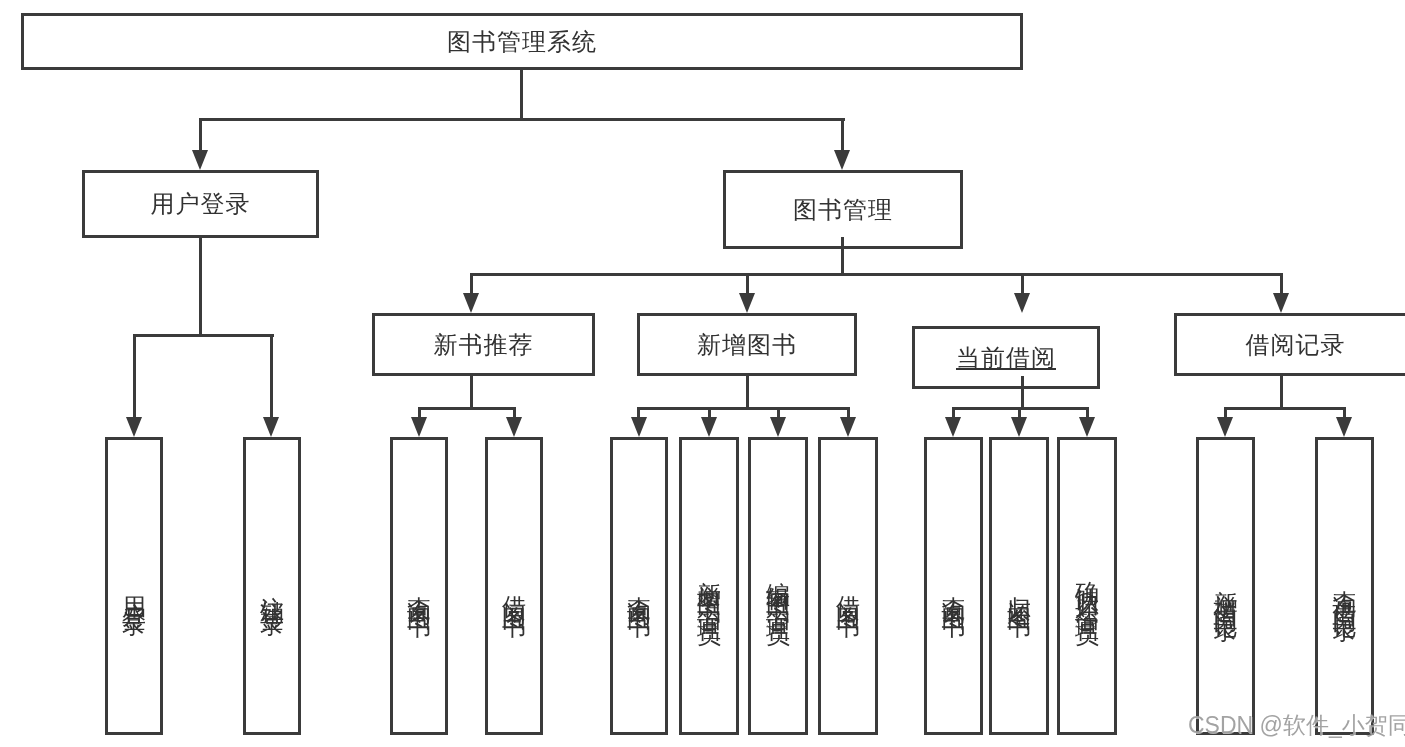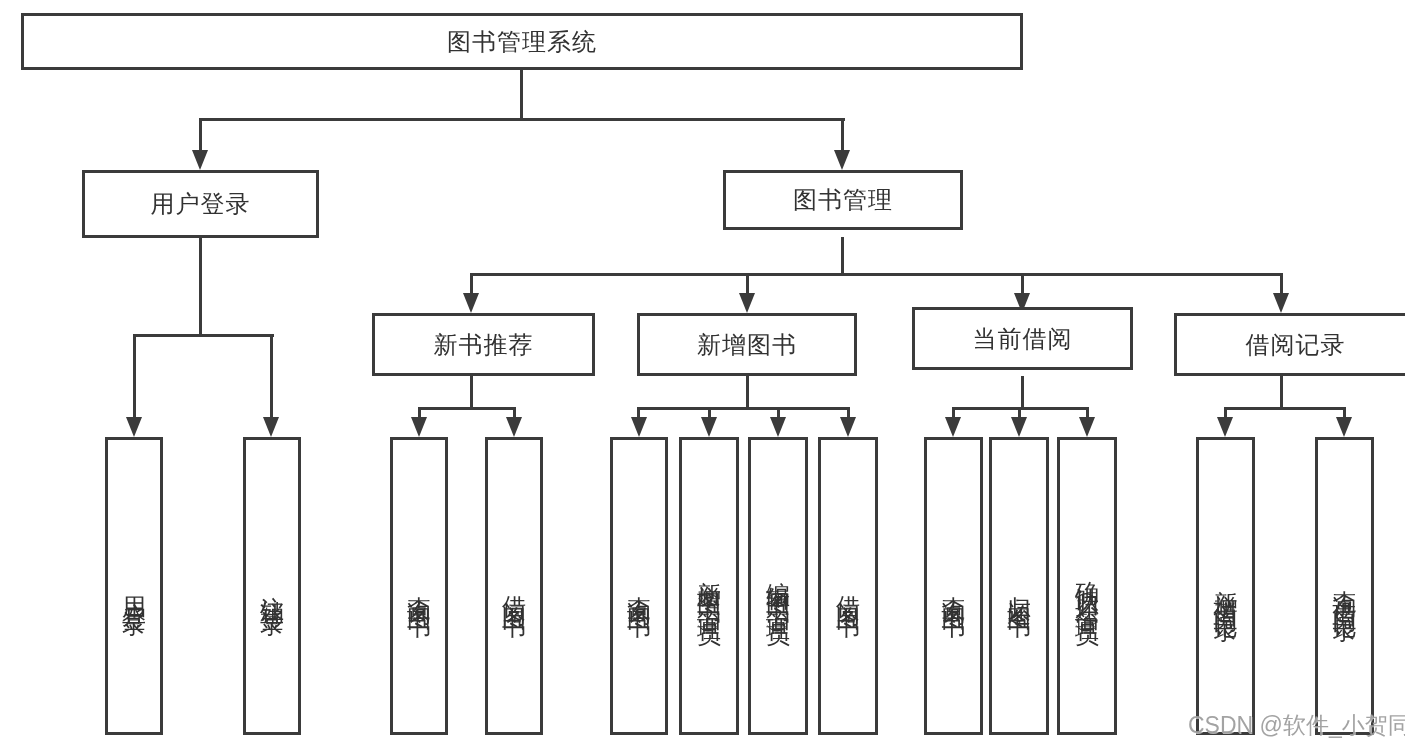--- a/index.html
+++ b/index.html
@@ -54,21 +54,21 @@
   <div class="vline" style="left:520px;top:70px;height:48px;"></div>
   <div class="hline" style="left:199px;top:118px;width:646px;"></div>
   <div class="vline" style="left:199px;top:118px;height:34px;"></div>
   <div class="arrow" style="left:192px;top:150px;"></div>
   <div class="vline" style="left:841px;top:118px;height:34px;"></div>
   <div class="arrow" style="left:834px;top:150px;"></div>
 
   <div class="node h" style="left:82px;top:170px;width:237px;height:68px;">
     <span>用户登录</span>
   </div>
-  <div class="node h" style="left:723px;top:170px;width:240px;height:60px;">
+  <div class="node h" style="left:723px;top:170px;width:240px;height:79px;">
     <span>图书管理</span>
   </div>
 
   <div class="vline" style="left:199px;top:237px;height:97px;"></div>
   <div class="hline" style="left:133px;top:334px;width:141px;"></div>
   <div class="vline" style="left:133px;top:334px;height:85px;"></div>
   <div class="arrow" style="left:126px;top:417px;"></div>
   <div class="vline" style="left:270px;top:334px;height:85px;"></div>
   <div class="arrow" style="left:263px;top:417px;"></div>
 
@@ -82,21 +82,21 @@
   <div class="arrow" style="left:1014px;top:293px;"></div>
   <div class="vline" style="left:1280px;top:273px;height:22px;"></div>
   <div class="arrow" style="left:1273px;top:293px;"></div>
 
   <div class="node h" style="left:372px;top:313px;width:223px;height:63px;">
     <span>新书推荐</span>
   </div>
   <div class="node h" style="left:637px;top:313px;width:220px;height:63px;">
     <span>新增图书</span>
   </div>
-  <div class="node h" style="left:912px;top:307px;width:221px;height:63px;">
+  <div class="node h" style="left:912px;top:326px;width:188px;height:63px;text-decoration:underline;">
     <span>当前借阅</span>
   </div>
   <div class="node h" style="left:1174px;top:313px;width:243px;height:63px;">
     <span>借阅记录</span>
   </div>
 
   <div class="vline" style="left:470px;top:376px;height:31px;"></div>
   <div class="hline" style="left:418px;top:407px;width:98px;"></div>
   <div class="vline" style="left:418px;top:407px;height:12px;"></div>
   <div class="arrow" style="left:411px;top:417px;"></div>

